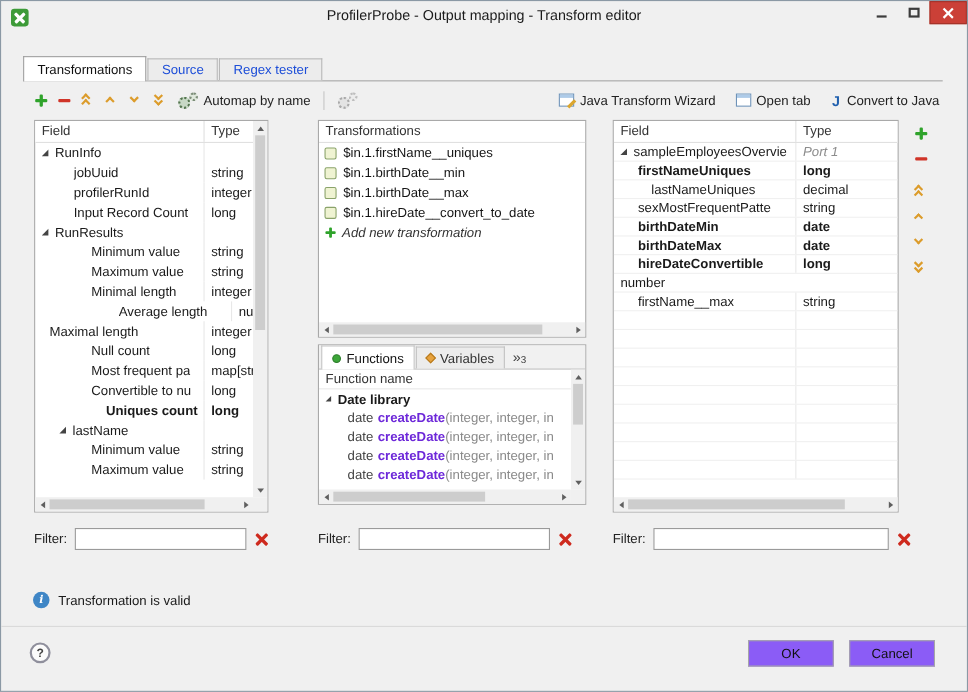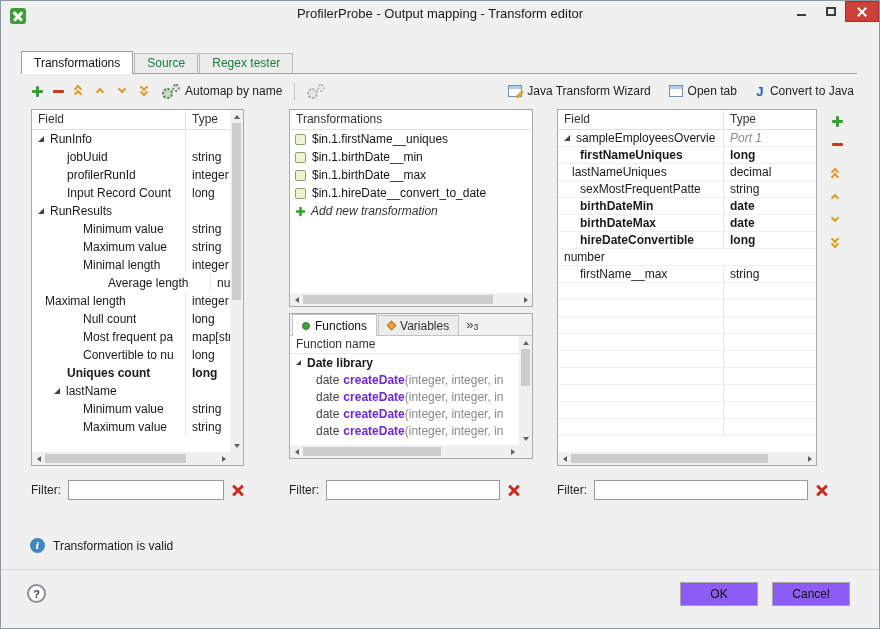--- a/index.html
+++ b/index.html
@@ -28,21 +28,21 @@
   .wc.close .xbox { position:relative; width:12px; height:12px; }
   .wc.close .xbox i { position:absolute; left:0; top:5px; width:12px; height:2px; background:#fff; }
   .wc.close .xbox i.x1 { transform:rotate(45deg); }
   .wc.close .xbox i.x2 { transform:rotate(-45deg); }
 
   
   .tabbar { position:absolute; left:20px; right:22px; top:50px; height:23px;
             border-bottom:1px solid #a5a5a5; display:flex; align-items:flex-end; }
   .tab { height:20px; line-height:19px; padding:0 12px; background:#ececec;
          border:1px solid #b8b8b8; border-bottom:none; margin-right:1px;
-         font-size:12px; color:#15803d; cursor:default; }
+         font-size:12px; color:#1d4ed8; cursor:default; }
   .tab.active { height:23px; line-height:22px; background:#fff; margin-bottom:-1px;
                 border-color:#9f9f9f; color:#111; }
 
   
   .toolbar { position:absolute; left:26px; right:20px; top:76px; height:28px;
              display:flex; align-items:center; }
   .tbtn { display:flex; align-items:center; gap:5px; padding:3px 5px; font-size:12px;
           color:#222; white-space:nowrap; }
   .tsep { width:1px; height:17px; background:#c6c6c6; margin:0 7px; }
   .flexspace { flex:1; }
@@ -392,21 +392,21 @@
             <span class="c-type">map[strin</span>
           </div>
           <div class="trow">
             <span class="c-field" style="padding-left: 38px;">
               <i class="exp-spacer"></i>
               <span class="lbl">Convertible to nu</span>
             </span>
             <span class="c-type">long</span>
           </div>
           <div class="trow bold">
-            <span class="c-field" style="padding-left: 22px;">
+            <span class="c-field" style="padding-left: 46px; justify-content: center;">
               <i class="exp-spacer"></i>
               <span class="lbl">Uniques count</span>
             </span>
             <span class="c-type">long</span>
           </div>
           <div class="trow">
             <span class="c-field" style="padding-left: 22px;">
               <i class="expander"></i>
               <span class="lbl">lastName</span>
             </span>
@@ -577,21 +577,21 @@
             </span>
             <span class="c-type port">Port 1</span>
           </div>
           <div class="trow bold">
             <span class="c-field" style="padding-left: 22px;">
               <span class="lbl">firstNameUniques</span>
             </span>
             <span class="c-type">long</span>
           </div>
           <div class="trow">
-            <span class="c-field" style="padding-left: 14px;">
+            <span class="c-field" style="padding-left: 34px;">
               <span class="lbl">lastNameUniques</span>
             </span>
             <span class="c-type">decimal</span>
           </div>
           <div class="trow">
             <span class="c-field" style="padding-left: 22px;">
               <span class="lbl">sexMostFrequentPatte</span>
             </span>
             <span class="c-type">string</span>
           </div>

